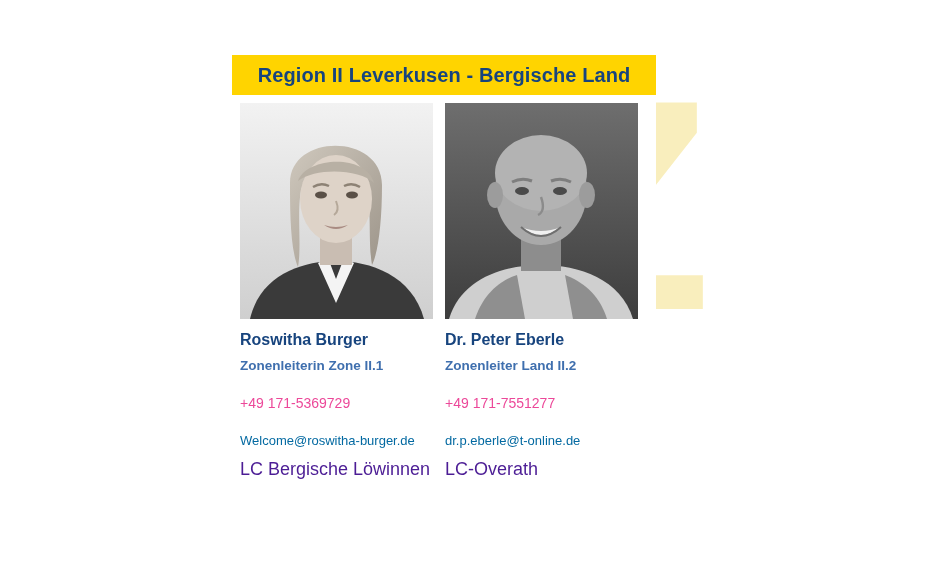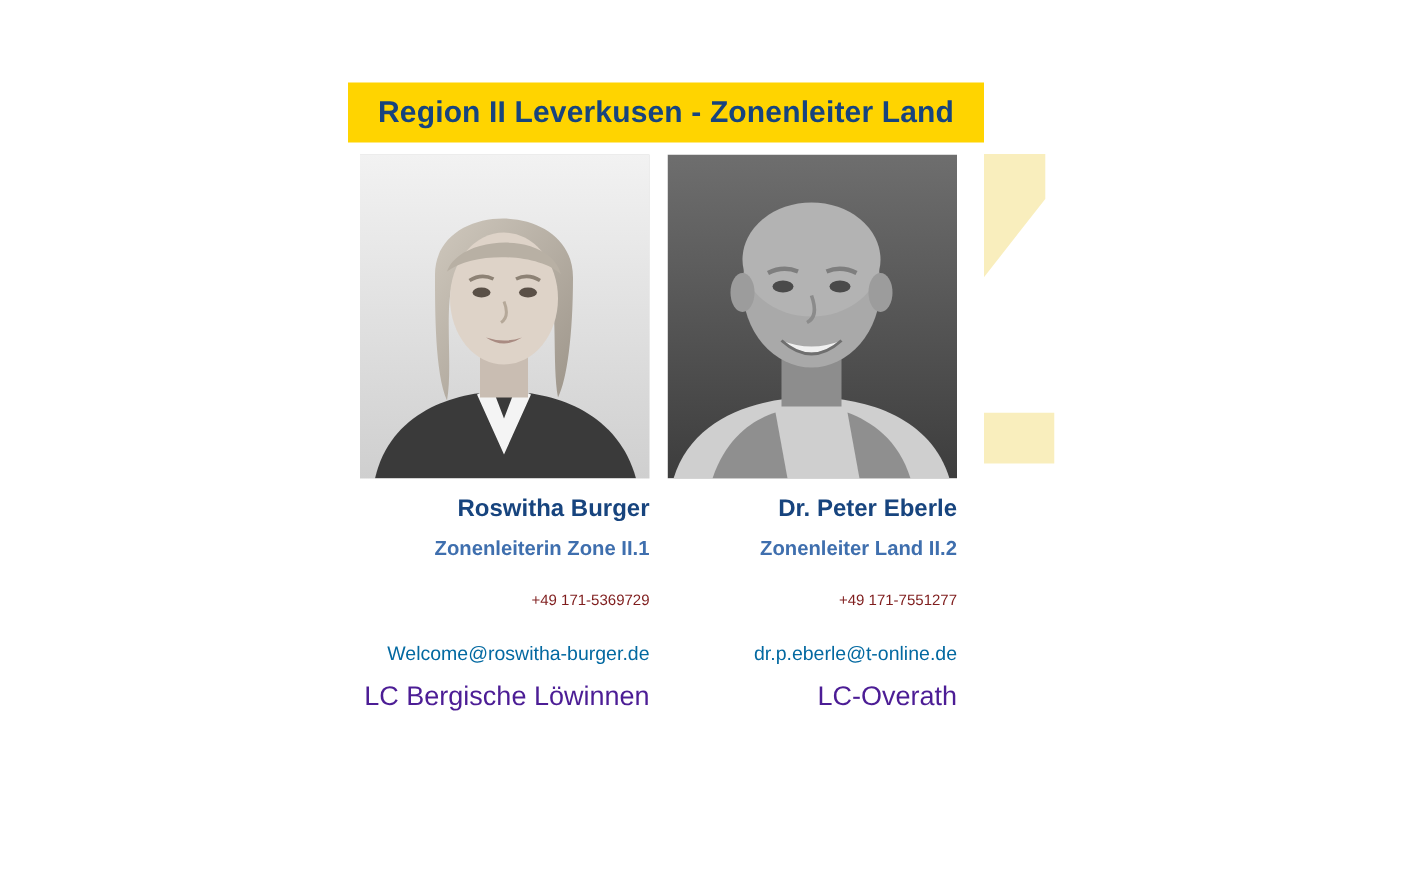--- a/index.html
+++ b/index.html
@@ -61,21 +61,21 @@
   .people {
     display: flex;
     padding: 8px 8px 0 8px;
     gap: 12px;
     box-sizing: border-box;
   }
   .person {
     width: 193px;
     display: flex;
     flex-direction: column;
-    align-items: flex-end;
+    align-items: flex-start;
   }
 
   .photo {
     width: 193px;
     height: 216px;
     overflow: hidden;
     position: relative;
     background: #d8d8d8;
   }
   .photo svg { display: block; }
@@ -89,22 +89,22 @@
   }
   .person-role {
     margin-top: 9px;
     color: #3f6fae;
     font-size: 13.5px;
     text-align: center;
     font-weight: bold;
   }
   .person-phone {
     margin-top: 22px;
-    color: #7f1d1d;
-    font-size: 10px;
+    color: #ec4899;
+    font-size: 14px;
     text-align: center;
   }
   .person-email {
     margin-top: 22px;
     color: #0369a1;
     font-size: 13px;
     text-align: center;
     word-break: break-all;
   }
   .person-club {
@@ -115,21 +115,21 @@
   }
 </style>
 </head>
 <body>
 
 <div class="watermark">LZ</div>
 
 <div class="card">
 
   <div class="card-header">
-    <div class="title">Region II Leverkusen - Zonenleiter Land</div>
+    <div class="title">Region II Leverkusen - Bergische Land</div>
   </div>
 
   <div class="people">
 
     <div class="person">
       <div class="photo">
         <svg width="193" height="216" viewBox="0 0 193 216" xmlns="http://www.w3.org/2000/svg">
           <defs>
             <linearGradient id="bg1" x1="0" y1="0" x2="0" y2="1">
               <stop offset="0%" stop-color="#f2f2f2"></stop>

